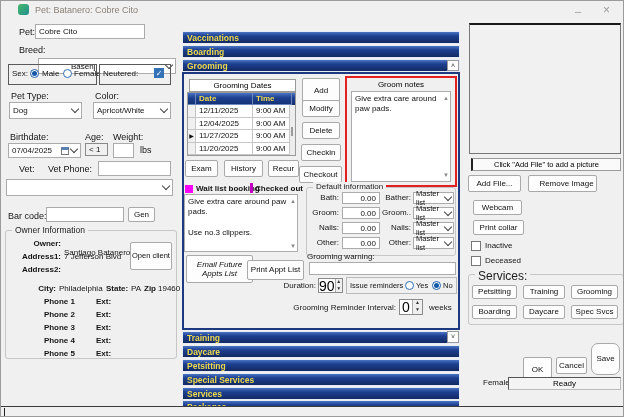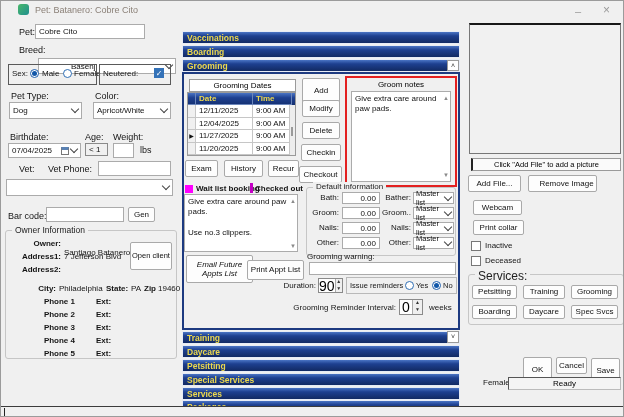--- a/index.html
+++ b/index.html
@@ -321,21 +321,21 @@
   </div>
   <div class="btn" style="left:471px;top:284px;width:45px;height:14px;">Petsitting</div>
   <div class="btn" style="left:522px;top:284px;width:42px;height:14px;">Training</div>
   <div class="btn" style="left:570px;top:284px;width:47px;height:14px;">Grooming</div>
   <div class="btn" style="left:471px;top:304px;width:45px;height:14px;">Boarding</div>
   <div class="btn" style="left:522px;top:304px;width:42px;height:14px;">Daycare</div>
   <div class="btn" style="left:570px;top:304px;width:47px;height:14px;">Spec Svcs</div>
 
   <div class="btn" style="left:522px;top:356px;width:29px;height:26px;">OK</div>
   <div class="btn" style="left:555px;top:356px;width:31px;height:17px;">Cancel</div>
-  <div class="btn" style="left:590px;top:357px;width:29px;height:25px;">Save</div>
+  <div class="btn" style="left:590px;top:342px;width:29px;height:32px;border-radius:7px;">Save</div>
 
   <div class="lbl l8" style="left:482px;top:378px;">Female:</div>
   <div class="abs" style="left:507px;top:376px;width:113px;height:13px;background:#f4f4f4;border:1px solid #555;border-right-color:#bbb;border-bottom-color:#bbb;box-sizing:border-box;font-size:8px;display:flex;align-items:center;justify-content:center;">
       <span>Ready</span>
     </div>
 
   <div class="abs" style="left:0;top:405px;width:624px;height:12px;background:#f0f0f0;border-top:1px solid #3c3c3c;"></div>
   <div class="abs" style="left:3px;top:407px;width:1px;height:8px;background:#222;"></div>
 
 </div>

